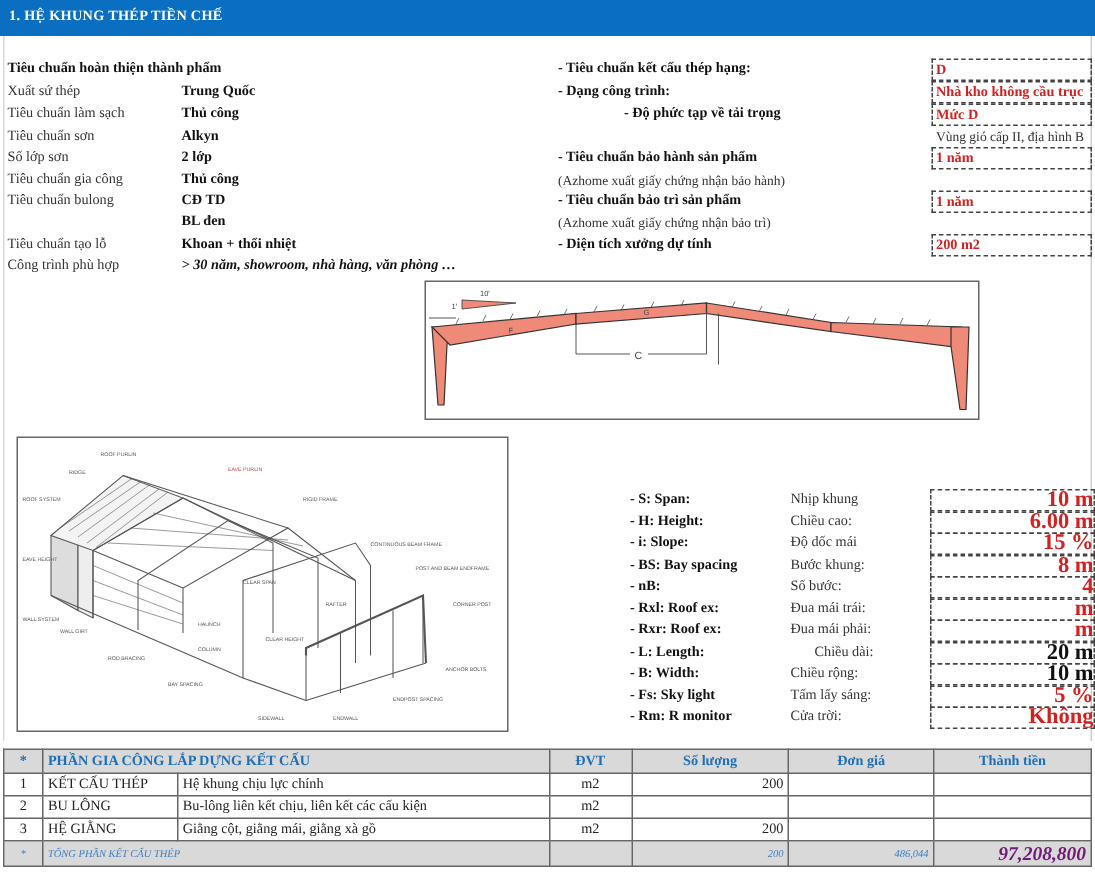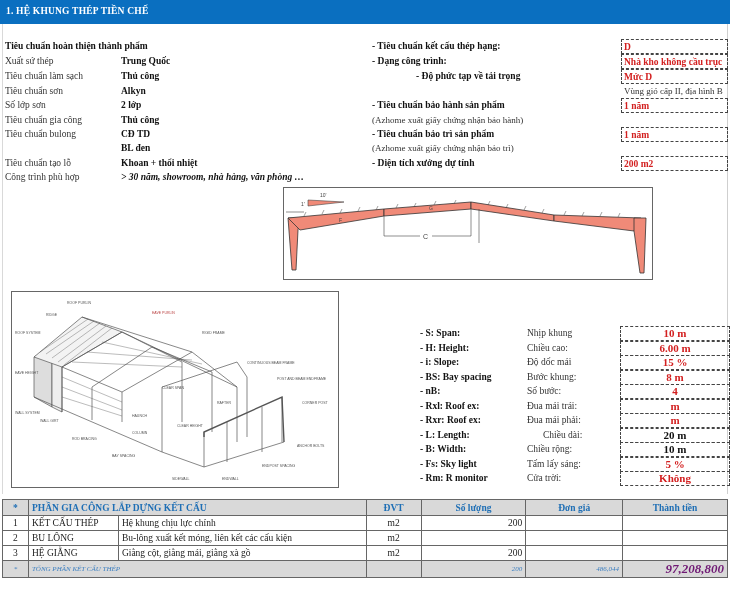--- a/index.html
+++ b/index.html
@@ -9,21 +9,21 @@
   .header-bar { left: 0; top: 0; width: 730px; height: 24px; background: #0a6fc0; color: #fff; font-weight: bold; font-size: 9.5px; padding: 6px 6px; letter-spacing: 0.2px; }
   .left-border { left: 2px; top: 24px; width: 1px; height: 470px; background: #d9d9d9; }
   .right-border { left: 727px; top: 24px; width: 1px; height: 470px; background: #cfcfcf; }
   .lbl { white-space: nowrap; font-size: 9.5px; color: #333; }
   .bold { font-weight: bold; color: #111; }
   .italic { font-style: italic; }
   .redbox { border: 1px dashed #444; color: #d32020; font-weight: bold; font-size: 9.5px; padding: 1px 2px; white-space: nowrap; height: 15px; line-height: 12px; }
   .plain-right { font-size: 9px; color: #333; white-space: nowrap; }
   .frame-box { left: 283px; top: 187px; width: 370px; height: 93px; border: 1.5px solid #666; background: #fff; }
   .iso-box { left: 11px; top: 291px; width: 328px; height: 197px; border: 1.5px solid #666; background: #fff; }
-  .spec-box { border: 1px dashed #444; width: 110px; height: 15px; text-align: center; font-weight: bold; font-size: 11px; line-height: 13px; }
+  .spec-box { border: 1px dashed #444; width: 110px; height: 15px; text-align: right; font-weight: bold; font-size: 15px; line-height: 13px; }
   .red { color: #d32020; }
   .black { color: #111; }
   table.cost { position: absolute; left: 2px; top: 499px; width: 726px; border-collapse: collapse; font-size: 9.5px; }
   table.cost td { border: 1px solid #666; height: 15px; padding: 0 3px; white-space: nowrap; }
   table.cost tr.head td { background: #d9d9d9; color: #1f6fb5; font-weight: bold; height: 16px; }
   table.cost tr.total td { background: #d9d9d9; color: #3c7fc0; font-style: italic; height: 16px; }
   .c { text-align: center; }
   .r { text-align: right; }
 </style>
 </head>
@@ -277,21 +277,21 @@
     <td>KẾT CẤU THÉP</td>
     <td>Hệ khung chịu lực chính</td>
     <td class="c">m2</td>
     <td class="r">200</td>
     <td class="r"></td>
     <td class="r"></td>
   </tr>
   <tr>
     <td class="c">2</td>
     <td>BU LÔNG</td>
-    <td>Bu-lông xuất kết móng, liên kết các cấu kiện</td>
+    <td>Bu-lông liên kết chịu, liên kết các cấu kiện</td>
     <td class="c">m2</td>
     <td class="r"></td>
     <td class="r"></td>
     <td class="r"></td>
   </tr>
   <tr>
     <td class="c">3</td>
     <td>HỆ GIẰNG</td>
     <td>Giằng cột, giằng mái, giằng xà gồ</td>
     <td class="c">m2</td>

